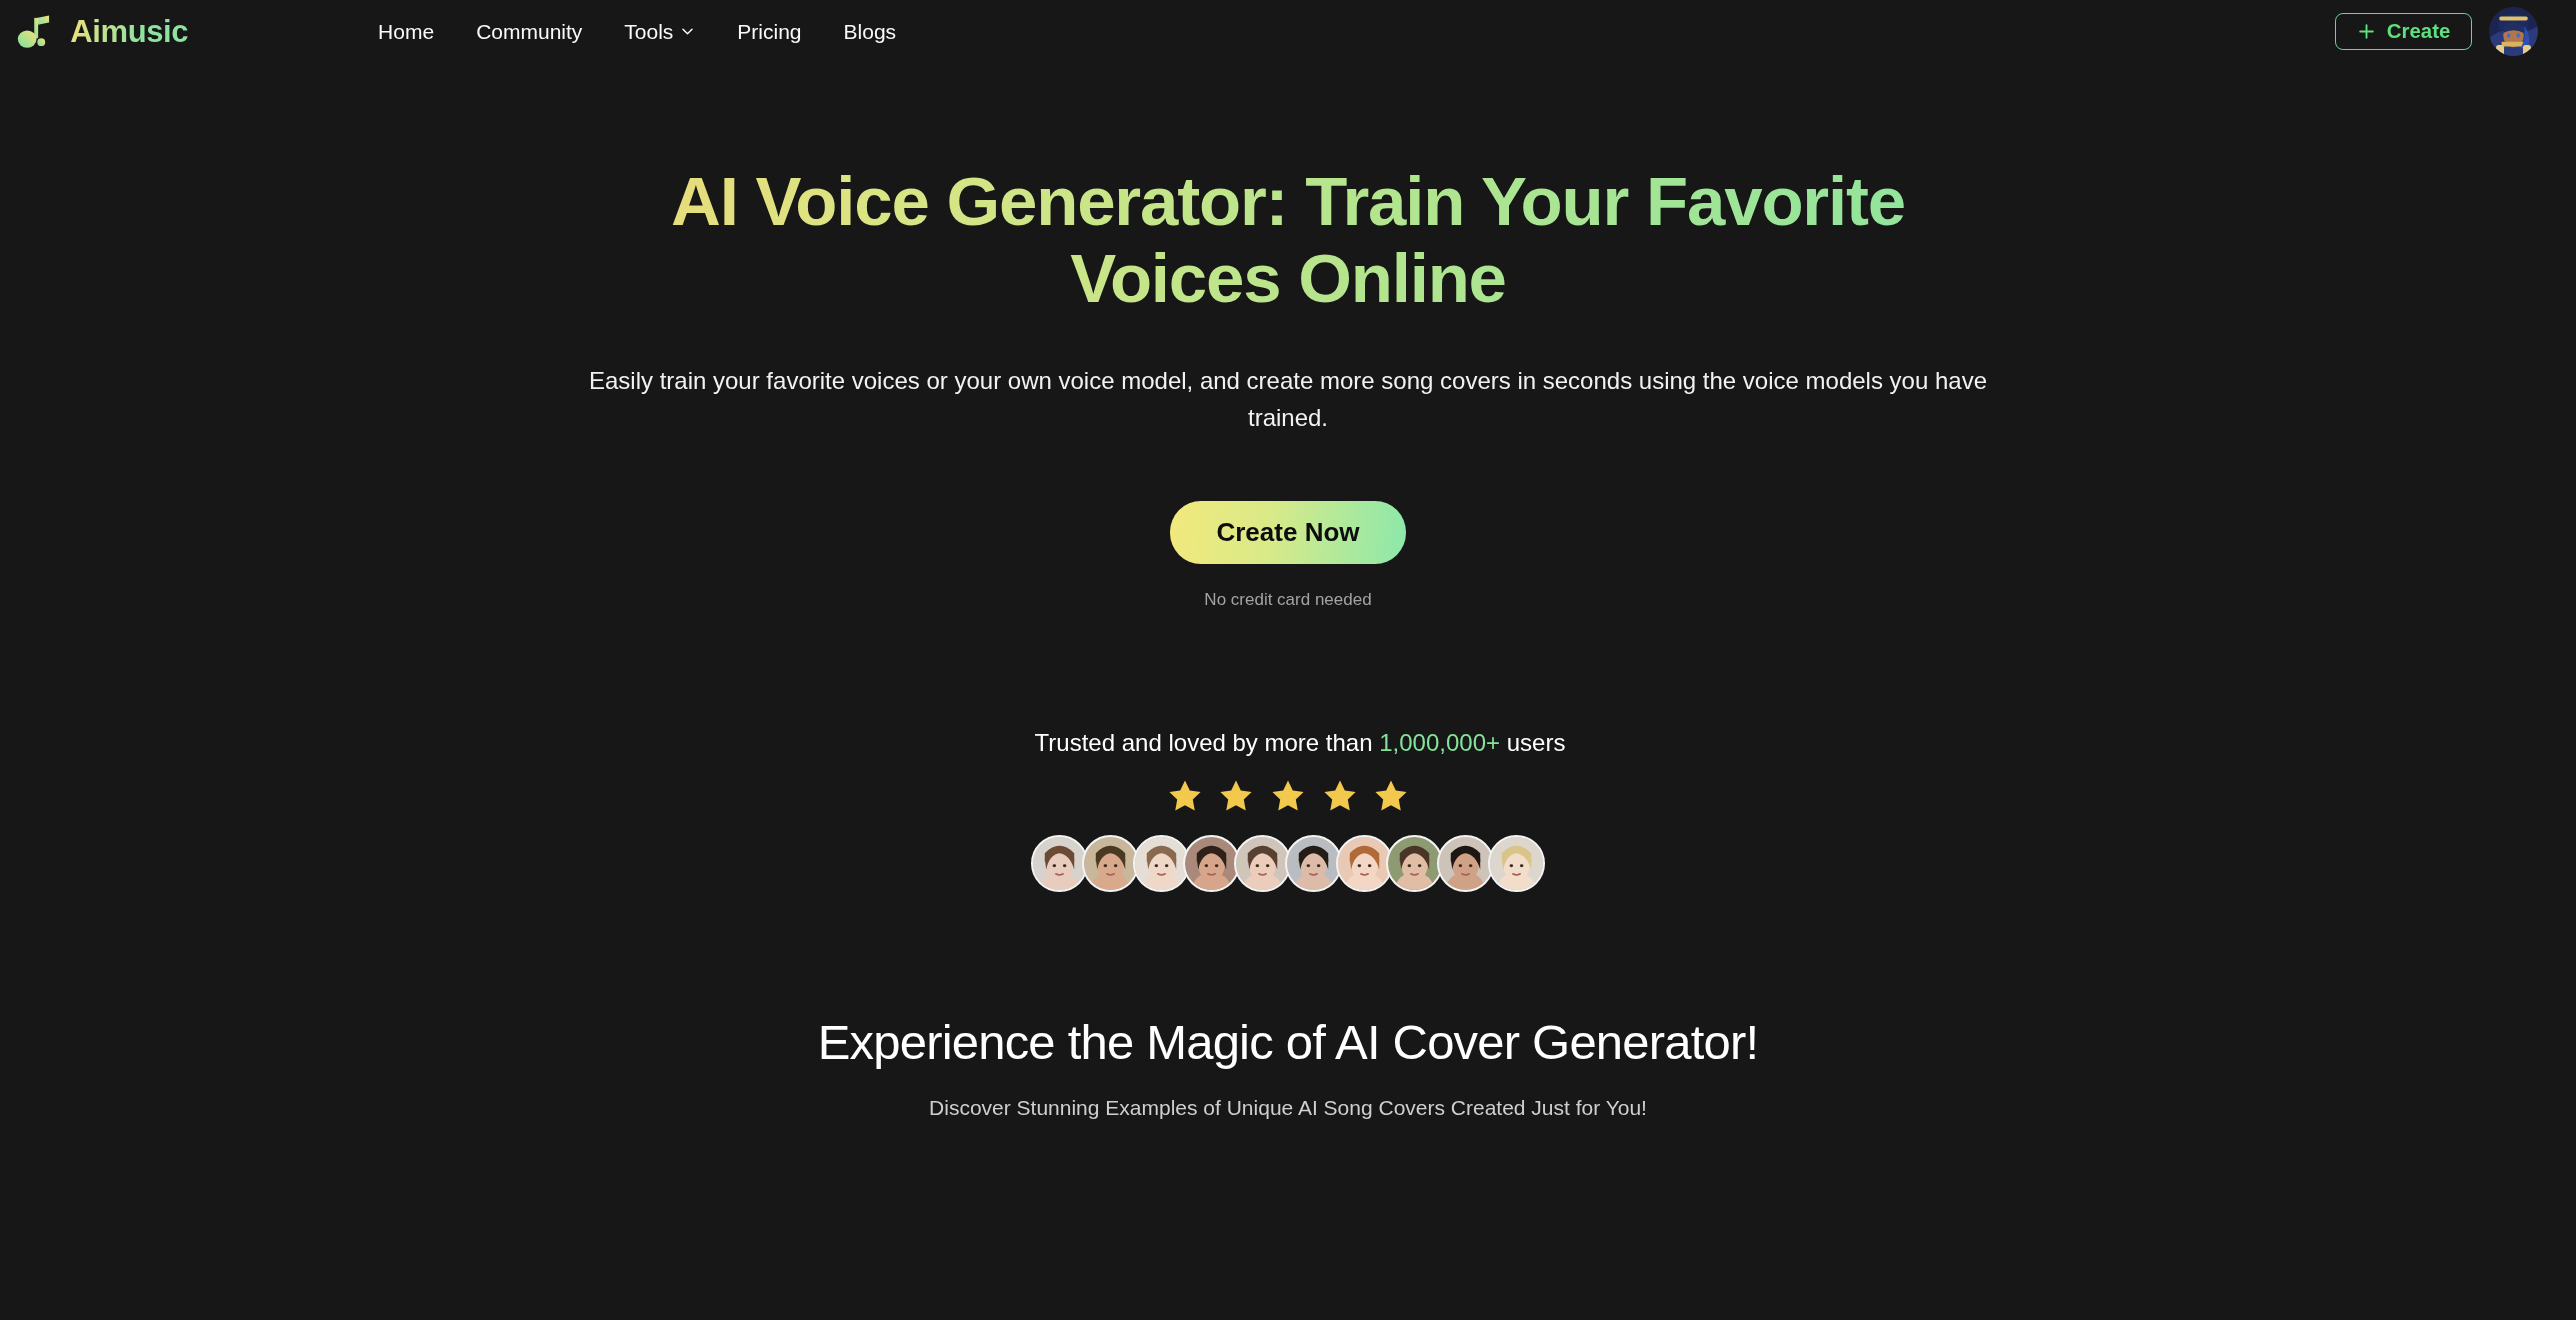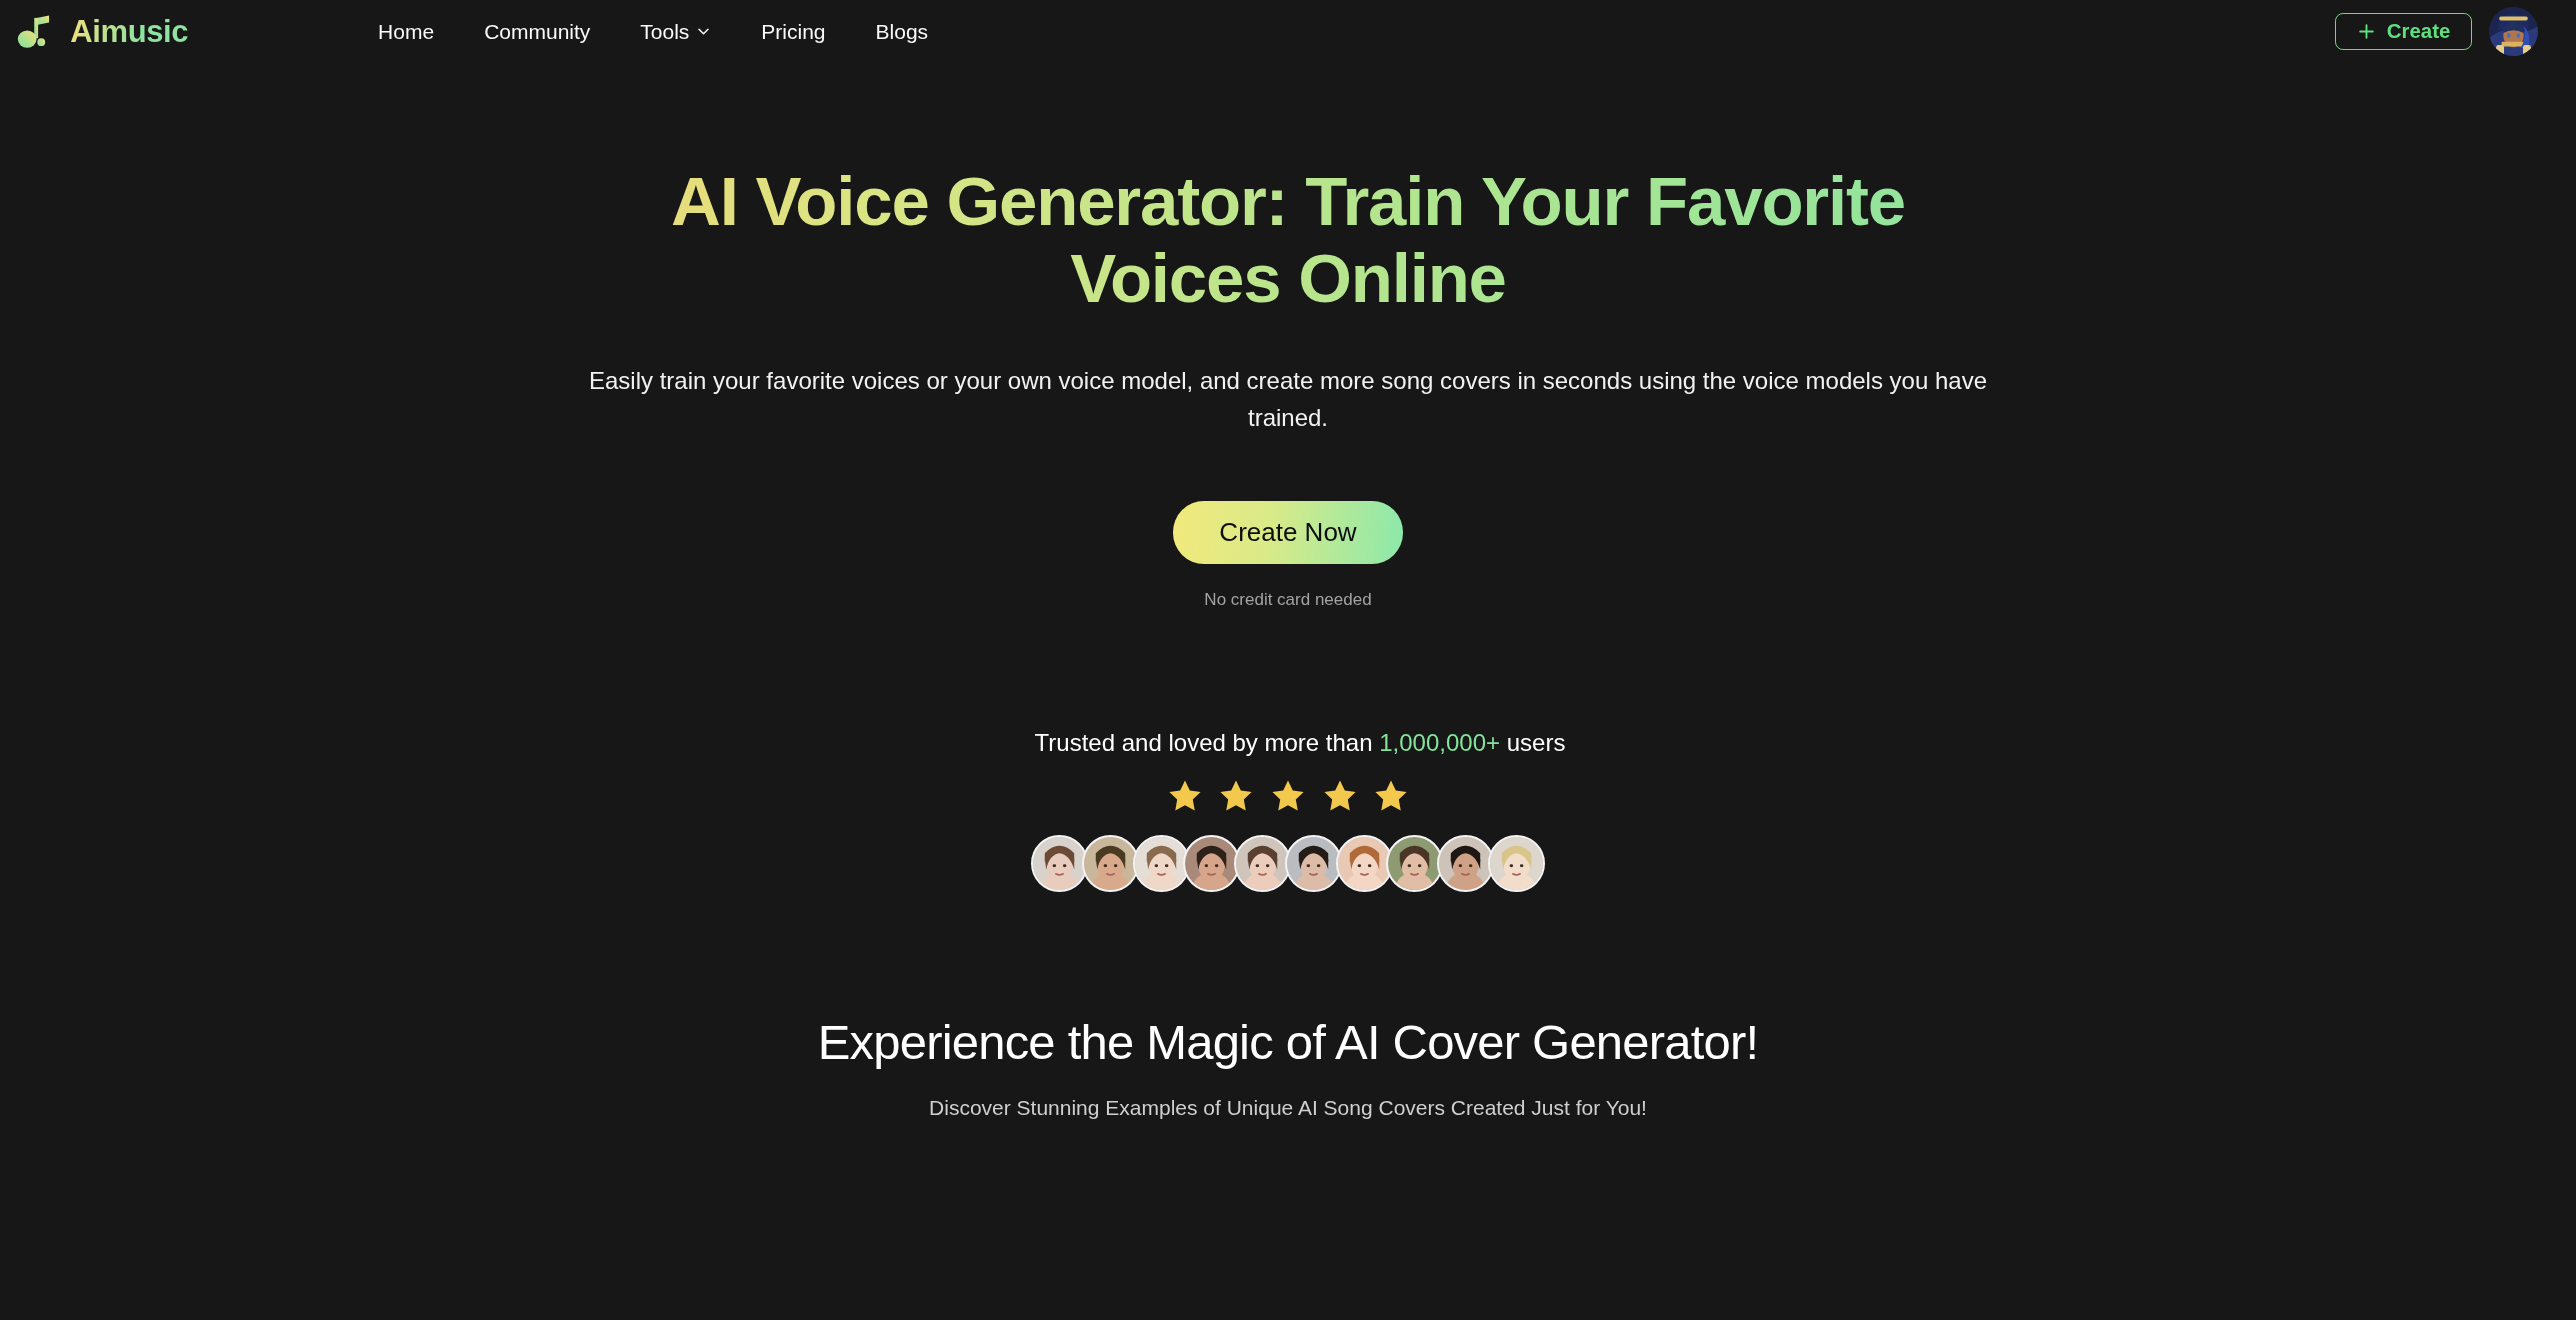--- a/index.html
+++ b/index.html
@@ -40,21 +40,21 @@
     letter-spacing: -0.4px;
     background: linear-gradient(100deg, #f1e07c 0%, #8fe3a0 60%);
     -webkit-background-clip: text;
     background-clip: text;
     color: transparent;
   }
 
   .mainnav {
     display: flex;
     align-items: center;
-    gap: 8px;
+    gap: 0;
     margin-left: 169px;
   }
   .nav-item {
     display: flex;
     align-items: center;
     gap: 7px;
     font-size: 21px;
     color: #fafafa;
     padding: 6.3px 21px;
     cursor: pointer;
@@ -126,21 +126,21 @@
   .cta-wrap { margin-top: 64px; }
   .cta-btn {
     display: inline-flex;
     align-items: center;
     justify-content: center;
     height: 63px;
     padding: 0 46px;
     border: none;
     border-radius: 31px;
     font-size: 26px;
-    font-weight: 400;
+    font-weight: 700;
     font-family: "Liberation Sans", sans-serif;
     color: #0d0d0d;
     background: linear-gradient(95deg, #f2e97c 0%, #d9ea88 42%, #8ce8ab 100%);
     cursor: pointer;
   }
   .cta-note {
     margin-top: 26px;
     font-size: 17px;
     color: #a3a3a3;
   }

